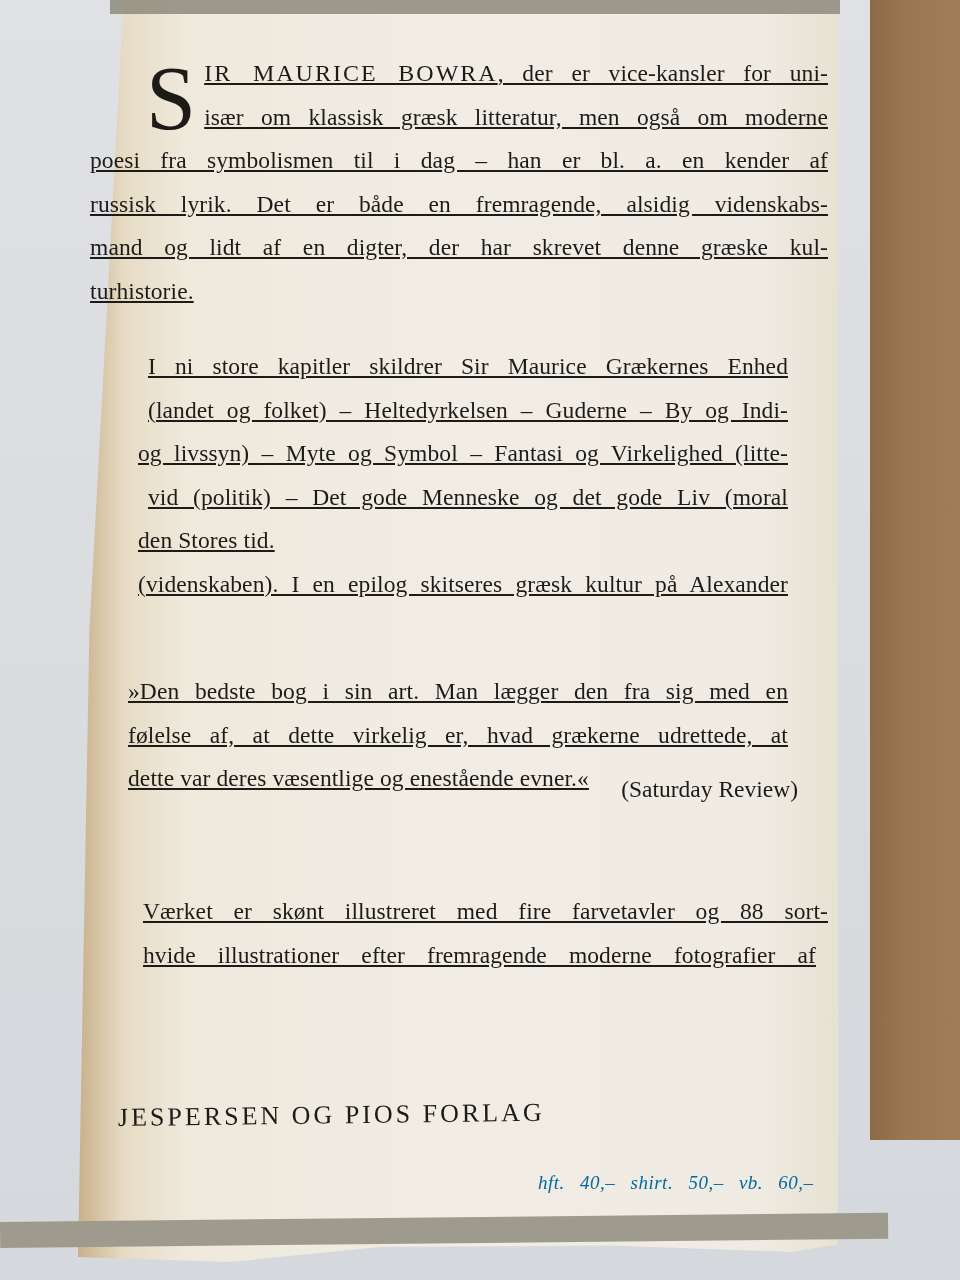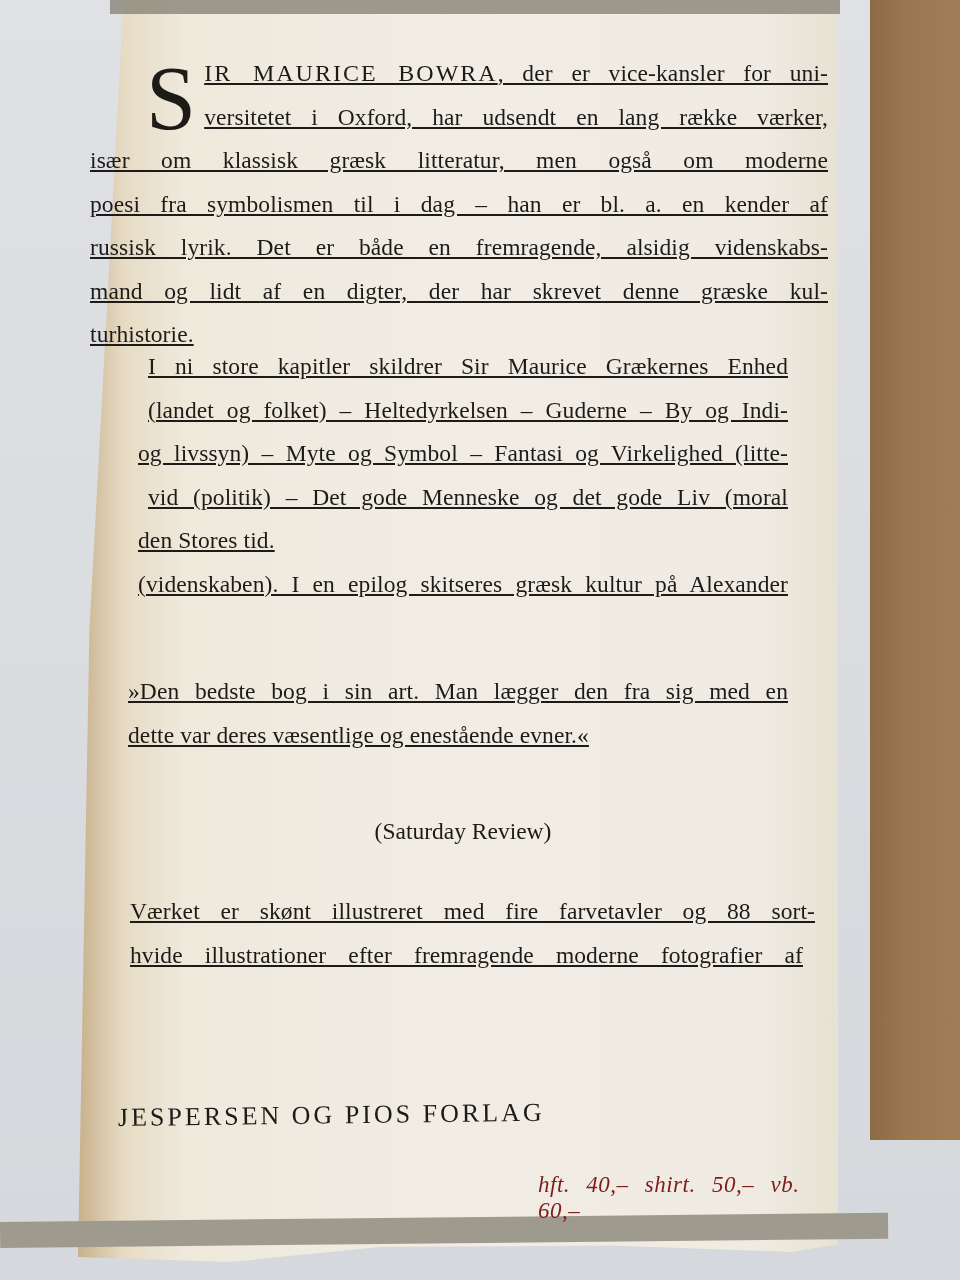--- a/index.html
+++ b/index.html
@@ -42,65 +42,65 @@
     .line { display: block; white-space: nowrap; text-decoration: underline; }
     .justify { text-align: justify; text-align-last: justify; }
     .dropcap {
       float: left; font-size: 90px; line-height: 74px; margin: 10px 8px 0 -2px;
       font-family: "Liberation Serif", serif;
     }
     .smallcaps { letter-spacing: 2px; font-size: 24px; }
     .p1 { position: absolute; left: 30px; top: 12px; width: 680px; }
     .p2 { position: absolute; left: 30px; top: 305px; width: 680px; }
     .p3 { position: absolute; left: 10px; top: 630px; width: 680px; }
-    .attrib { position: absolute; left: 10px; top: 778px; width: 670px; text-align: center; font-size: 23.5px; }
-    .p4 { position: absolute; left: 12px; top: 850px; width: 705px; }
+    .attrib { position: absolute; left: 10px; top: 736px; width: 670px; text-align: right; font-size: 23.5px; }
+    .p4 { position: absolute; left: 25px; top: 850px; width: 705px; }
     .publisher {
       position: absolute; left: 0; top: 1063px; font-size: 26px;
       letter-spacing: 3px; transform: rotate(-0.7deg); transform-origin: left;
     }
     .prices {
-      position: absolute; left: 420px; top: 1132px; font-size: 23px;
-      font-style: italic; color: #7f1d1d; letter-spacing: 0.5px; word-spacing: 10px;
+      position: absolute; left: 420px; top: 1132px; font-size: 19px;
+      font-style: italic; color: #0369a1; letter-spacing: 0.5px; word-spacing: 10px;
       font-family: "Liberation Serif", serif;
     }
   </style>
 </head>
 <body>
 
 <div class="tabletop"></div>
 <div class="brown-cover"></div>
 <div class="book"></div>
 <div class="top-band"></div>
 <div class="bottom-band"></div>
 
 <div class="page">
 
   <div class="para p1">
     <span class="dropcap">S</span>
     <span class="line justify"><span class="smallcaps">IR MAURICE BOWRA</span><span>, der er vice-kansler for uni-</span></span>
-    <span class="line justify">versitetet i Oxford, har udsendt en lang række værker,</span>
     <span class="line justify" style="margin-left:-58px">især om klassisk græsk litteratur, men også om moderne</span>
     <span class="line justify" style="margin-left:-58px">poesi fra symbolismen til i dag – han er bl. a. en kender af</span>
     <span class="line justify" style="margin-left:-58px">russisk lyrik. Det er både en fremragende, alsidig videnskabs-</span>
     <span class="line justify" style="margin-left:-58px">mand og lidt af en digter, der har skrevet denne græske kul-</span>
     <span class="line" style="margin-left:-58px">turhistorie.</span>
   </div>
 
   <div class="para p2">
     <span class="line justify" style="margin-right:40px">I ni store kapitler skildrer Sir Maurice Grækernes Enhed</span>
     <span class="line justify" style="margin-right:40px">(landet og folket) – Heltedyrkelsen – Guderne – By og Indi-</span>
     <span class="line justify" style="margin-right:40px;margin-left:-10px">og livssyn) – Myte og Symbol – Fantasi og Virkelighed (litte-</span>
     <span class="line justify" style="margin-right:40px">vid (politik) – Det gode Menneske og det gode Liv (moral</span>
     <span class="line" style="margin-left:-10px">den Stores tid.</span>
     <span class="line justify" style="margin-right:40px;margin-left:-10px">(videnskaben). I en epilog skitseres græsk kultur på Alexander</span>
   </div>
 
   <div class="para p3">
     <span class="line justify" style="margin-right:20px">»Den bedste bog i sin art. Man lægger den fra sig med en</span>
+    <span class="line justify" style="margin-right:20px">følelse af, at dette virkelig er, hvad grækerne udrettede, at</span>
     <span class="line">dette var deres væsentlige og enestående evner.«</span>
   </div>
   <div class="attrib">(Saturday Review)</div>
 
   <div class="para p4">
     <span class="line justify" style="margin-right:20px">Værket er skønt illustreret med fire farvetavler og 88 sort-</span>
     <span class="line justify" style="margin-right:32px">hvide illustrationer efter fremragende moderne fotografier af</span>
   </div>
 
   <div class="publisher">JESPERSEN OG PIOS FORLAG</div>

